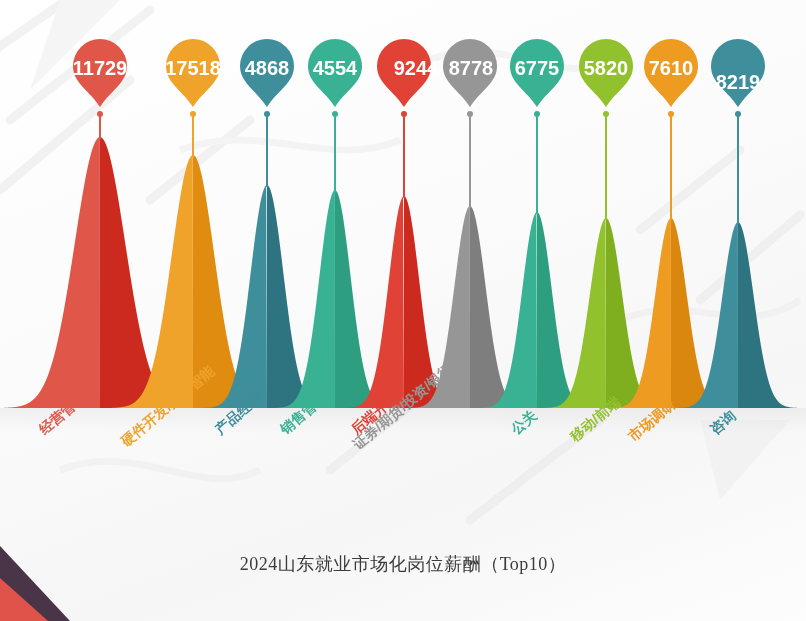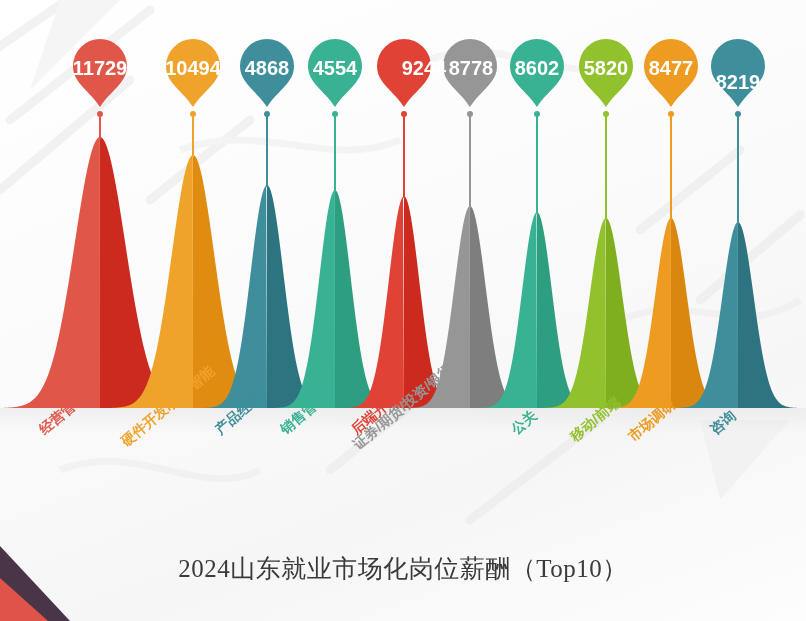--- a/index.html
+++ b/index.html
@@ -16,21 +16,21 @@
   
   .wm{position:absolute;pointer-events:none;opacity:.55;}
   .plot{position:absolute;left:0;top:0;width:806px;height:621px;}
   .baseline-shadow{
     position:absolute;left:0;top:408px;width:806px;height:26px;
     background:linear-gradient(180deg,rgba(0,0,0,.045) 0%,rgba(0,0,0,0) 100%);
   }
   .corner-deco{position:absolute;left:0;bottom:0;width:170px;height:75px;}
   .title{
     position:absolute;left:0;top:552px;width:806px;text-align:center;
-    font-size:25px;color:#3b3b3b;letter-spacing:.5px;
+    font-size:18px;color:#3b3b3b;letter-spacing:.5px;
     font-family:"Liberation Serif","DejaVu Serif",serif;
   }
   .balloon-num{
     position:absolute;color:#ffffff;font-size:20px;font-weight:600;
     text-align:center;white-space:nowrap;pointer-events:none;
     font-family:"Liberation Sans","DejaVu Sans",sans-serif;
   }
   .cat-label{
     position:absolute;white-space:nowrap;font-size:14px;font-weight:700;
     transform-origin:left top;transform:rotate(-40deg);
@@ -141,28 +141,28 @@
           <path d="M 671 107 C 660 90 644 83 644 66 A 27 27 0 1 1 698 66 C 698 83 682 90 671 107 Z" fill="#EE9B22"></path>
         </g>
         <g>
           <path d="M 738 107 C 727 90 711 83 711 66 A 27 27 0 1 1 765 66 C 765 83 749 90 738 107 Z" fill="#3E8E9B"></path>
         </g>
       </g>
   </svg>
 
   <div id="balloon-labels">
       <div class="balloon-num" style="left: 60px; top: 57px; width: 80px;">11729</div>
-      <div class="balloon-num" style="left: 153px; top: 57px; width: 80px;">10494</div>
+      <div class="balloon-num" style="left: 153px; top: 57px; width: 80px;">17518</div>
       <div class="balloon-num" style="left: 227px; top: 57px; width: 80px;">4868</div>
       <div class="balloon-num" style="left: 295px; top: 57px; width: 80px;">4554</div>
-      <div class="balloon-num" style="left: 384px; top: 57px; width: 80px;">9244</div>
+      <div class="balloon-num" style="left: 376px; top: 57px; width: 80px;">9244</div>
       <div class="balloon-num" style="left: 430px; top: 57px; width: 82px;">8778</div>
-      <div class="balloon-num" style="left: 497px; top: 57px; width: 80px;">8602</div>
+      <div class="balloon-num" style="left: 497px; top: 57px; width: 80px;">6775</div>
       <div class="balloon-num" style="left: 566px; top: 57px; width: 80px;">5820</div>
-      <div class="balloon-num" style="left: 631px; top: 57px; width: 80px;">8477</div>
+      <div class="balloon-num" style="left: 631px; top: 57px; width: 80px;">7610</div>
       <div class="balloon-num" style="left: 698px; top: 71px; width: 80px;">8219</div>
     </div>
 
   <div id="cat-labels">
       <div class="cat-label" style="left: 36px; top: 425px; color: rgb(224, 87, 74);">经营管理</div>
       <div class="cat-label" style="left: 118px; top: 437px; color: rgb(239, 163, 42);">硬件开发/人工智能</div>
       <div class="cat-label" style="left: 212px; top: 425px; color: rgb(62, 142, 155);">产品经理</div>
       <div class="cat-label" style="left: 277px; top: 425px; color: rgb(56, 178, 147);">销售管理</div>
       <div class="cat-label" style="left: 348px; top: 425px; color: rgb(224, 66, 54);">后端开发</div>
       <div class="cat-label" style="left: 350px; top: 440px; color: rgb(150, 150, 150);">证券/期货/投资/银行</div>

